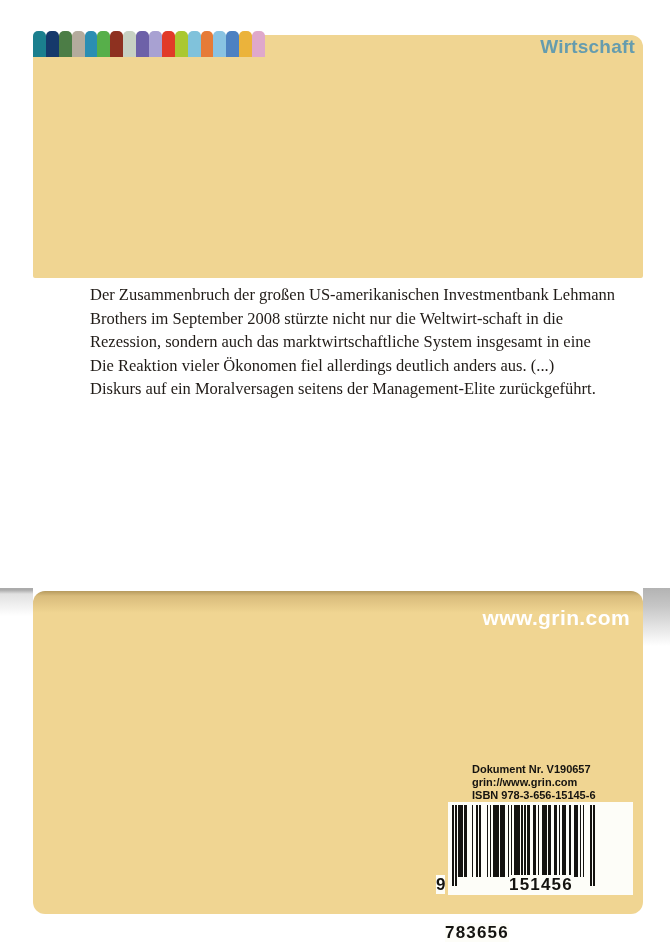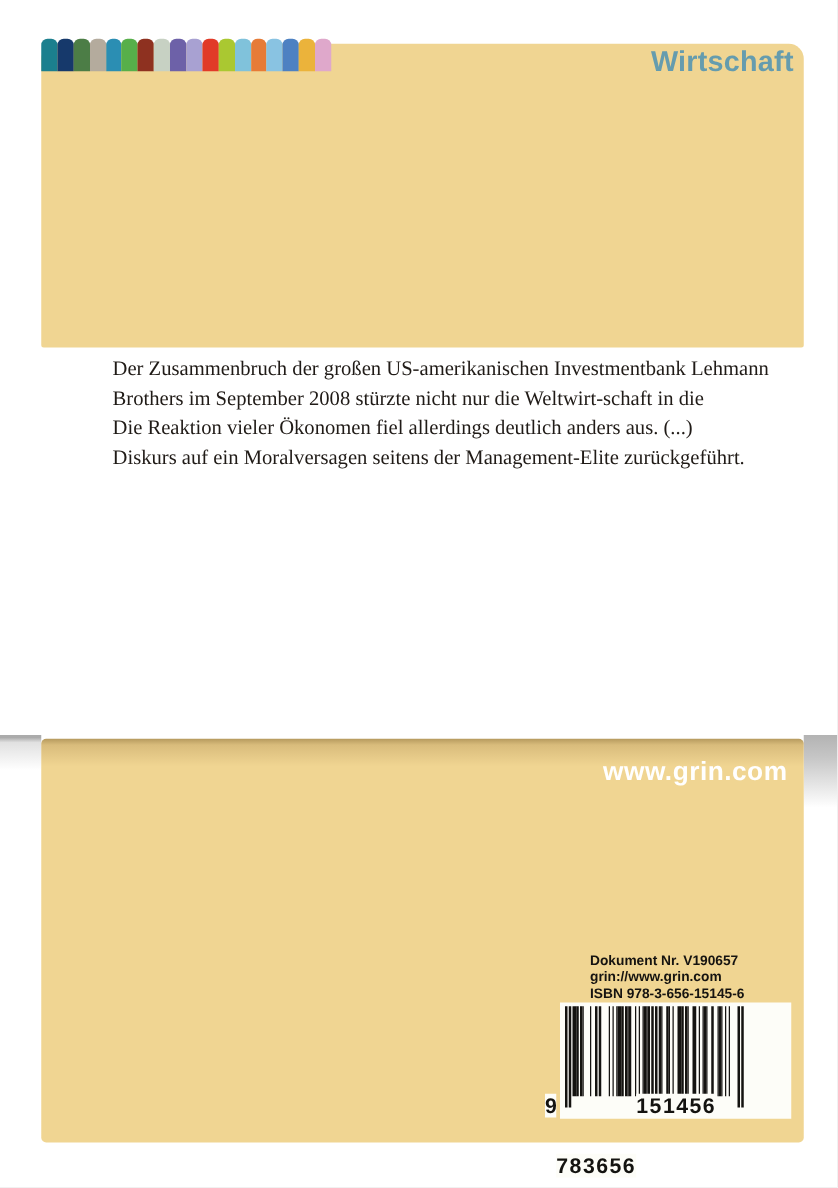--- a/index.html
+++ b/index.html
@@ -9,41 +9,41 @@
   }
   
   .top-block{
     position:absolute;left:33px;top:35px;width:610px;height:243px;
     background:#f0d592;border-radius:12px 12px 2px 2px;
   }
   .stripes{position:absolute;left:33px;top:31px;display:flex;z-index:3;}
   .stripe{width:12.9px;height:26px;border-radius:5px 5px 0 0;}
   .category{
     position:absolute;top:1px;right:8px;
-    font-size:23px;font-weight:bold;letter-spacing:0.2px;
+    font-size:19px;font-weight:bold;letter-spacing:0.2px;
   }
   
   .description{
     position:absolute;left:43px;top:283px;
     font-family:"Liberation Serif",serif;font-size:16.5px;margin-left:47px;
   }
   .description .line{height:23.5px;line-height:23.5px;white-space:nowrap;}
   
   .gap-shadow-left{
     position:absolute;left:0;top:588px;width:33px;height:28px;
     background:linear-gradient(180deg,#ababab 0px,#ababab 2px,rgba(200,200,200,0.55) 6px,rgba(240,240,240,0) 100%);
   }
   .gap-shadow-right{
     position:absolute;left:643px;top:588px;width:27px;height:58px;
     background:linear-gradient(180deg,#b3b3b3 0px,#c6c6c6 18px,rgba(246,246,246,0) 100%);
   }
   
   .bottom-block{
     position:absolute;left:33px;top:591px;width:610px;height:323px;
-    border-radius:4px;
+    border-radius:12px;
     background:linear-gradient(180deg,#b69a5e 0px,#d9bc7c 5px,#f0d592 22px);
   }
   .site{
     position:absolute;top:15px;right:13px;
     font-size:21px;font-weight:bold;letter-spacing:0.4px;
   }
   .meta{
     position:absolute;left:439px;top:172px;
     font-size:11px;font-weight:bold;line-height:13px;color:#151310;
   }
@@ -91,20 +91,21 @@
       <div class="stripe" style="background: rgb(223, 168, 203);"></div>
     </div>
 
   <div class="top-block">
     <div class="category" style="color: rgb(101, 156, 174);">Wirtschaft</div>
   </div>
 
   <div class="description" style="color: rgb(32, 27, 23);">
       <div class="line">Der Zusammenbruch der großen US-amerikanischen Investmentbank Lehmann</div>
       <div class="line">Brothers im September 2008 stürzte nicht nur die Weltwirt-schaft in die</div>
+      <div class="line">Rezession, sondern auch das marktwirtschaftliche System insgesamt in eine</div>
       <div class="line">Die Reaktion vieler Ökonomen fiel allerdings deutlich anders aus. (...)</div>
       <div class="line">Diskurs auf ein Moralversagen seitens der Management-Elite zurückgeführt.</div>
     </div>
 
   <div class="gap-shadow-left"></div>
   <div class="gap-shadow-right"></div>
 
   <div class="bottom-block">
     <div class="site" style="color: rgb(255, 255, 255);">www.grin.com</div>
 

